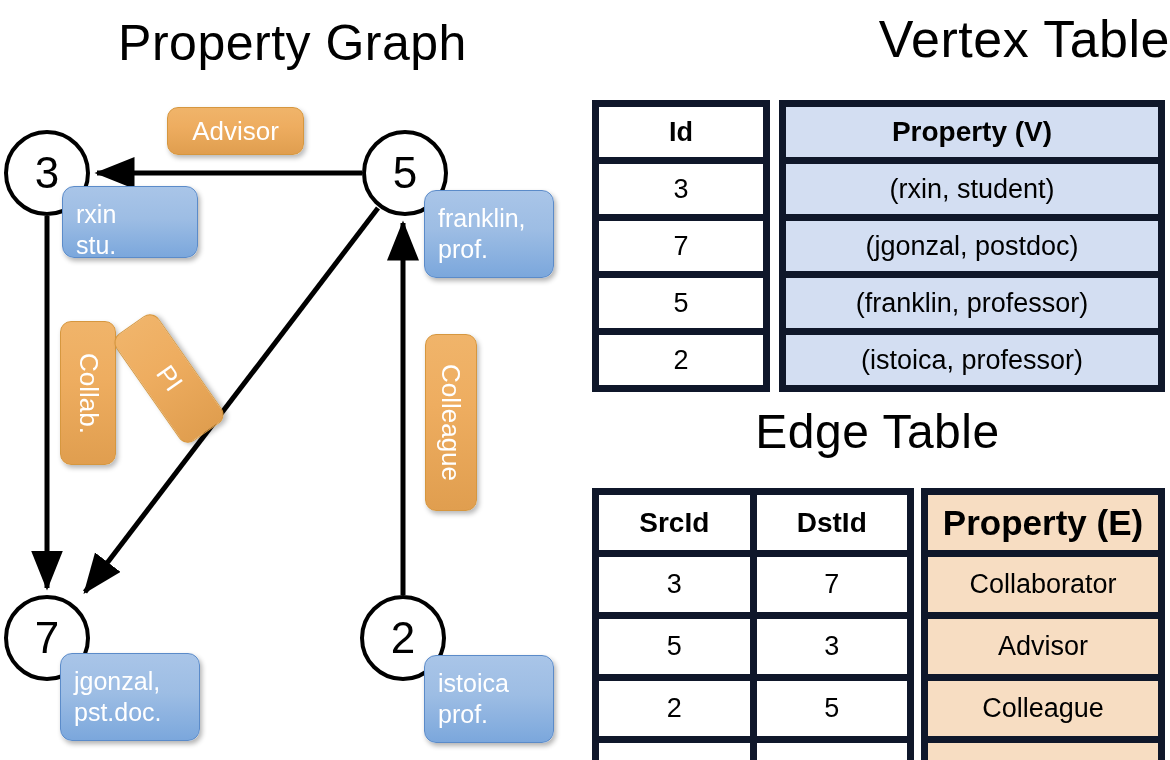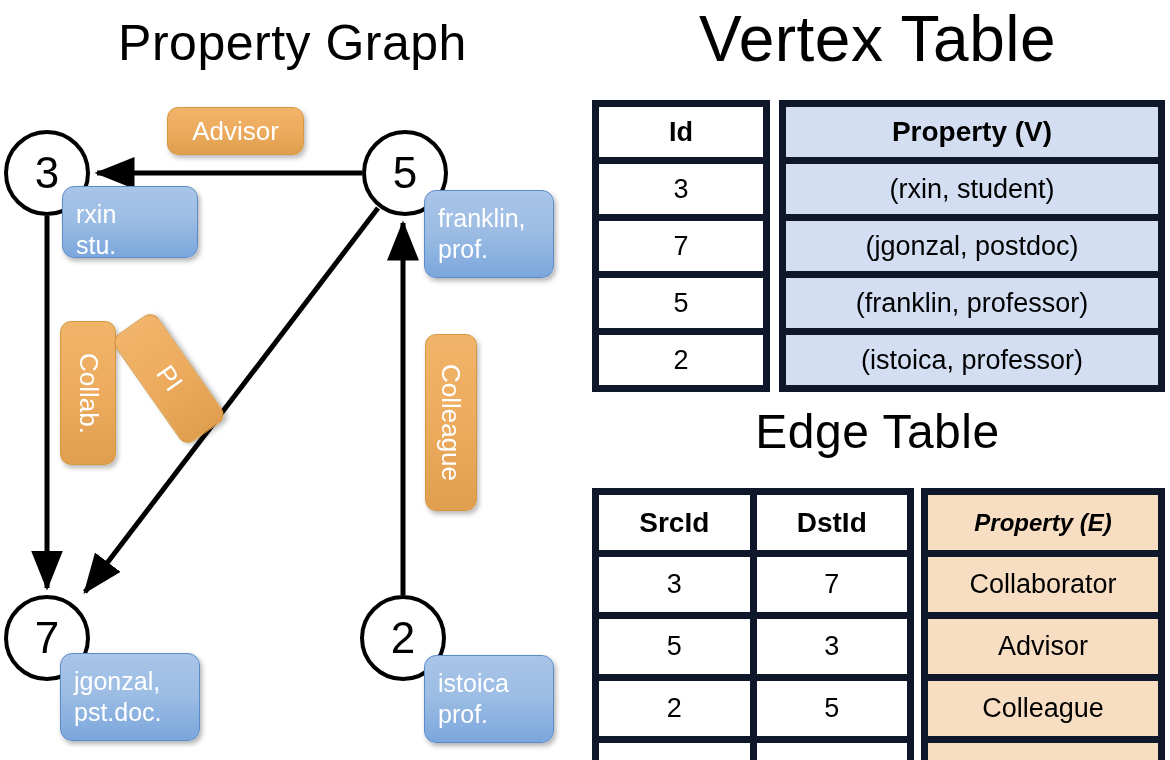--- a/index.html
+++ b/index.html
@@ -26,22 +26,22 @@
     white-space: nowrap;
   }
   #title-property-graph {
     left: 0; top: 14px; width: 585px;
     text-align: center;
     font-size: 50px;
     line-height: 58px;
   }
   #title-vertex-table {
     left: 585px; top: 10px; width: 585px;
-    text-align: center;
-    font-size: 64px;
+    text-align: right;
+    font-size: 52px;
     line-height: 58px;
   }
   #title-edge-table {
     left: 585px; top: 403px; width: 585px;
     text-align: center;
     font-size: 48px;
     line-height: 58px;
   }
 
   
@@ -164,21 +164,21 @@
   #vertex-id-table td, #vertex-id-table th   { height: 50px; font-size: 27px; background: #ffffff; }
   #vertex-prop-table td, #vertex-prop-table th { height: 50px; font-size: 27px; background: #d3def2; }
   #vertex-prop-table th { font-size: 28px; }
 
   
   #edge-src-dst-table { left: 592px; top: 488px; width: 322px; }
   #edge-prop-table    { left: 921px; top: 488px; width: 244px; }
   #edge-src-dst-table td, #edge-src-dst-table th { height: 55px; font-size: 27px; background: #ffffff; }
   #edge-src-dst-table th { font-size: 28px; }
   #edge-prop-table td, #edge-prop-table th { height: 55px; font-size: 27px; background: #f7ddc2; }
-  #edge-prop-table th { font-size: 24px; font-style: italic; }
+  #edge-prop-table th { font-size: 35px; }
   #edge-src-dst-table .col-src { width: 161px; }
   #edge-src-dst-table .col-dst { width: 161px; }
 </style>
 </head>
 <body>
 
 <div class="title" id="title-property-graph">Property Graph</div>
 
 <div class="title" id="title-vertex-table">Vertex Table</div>
 

